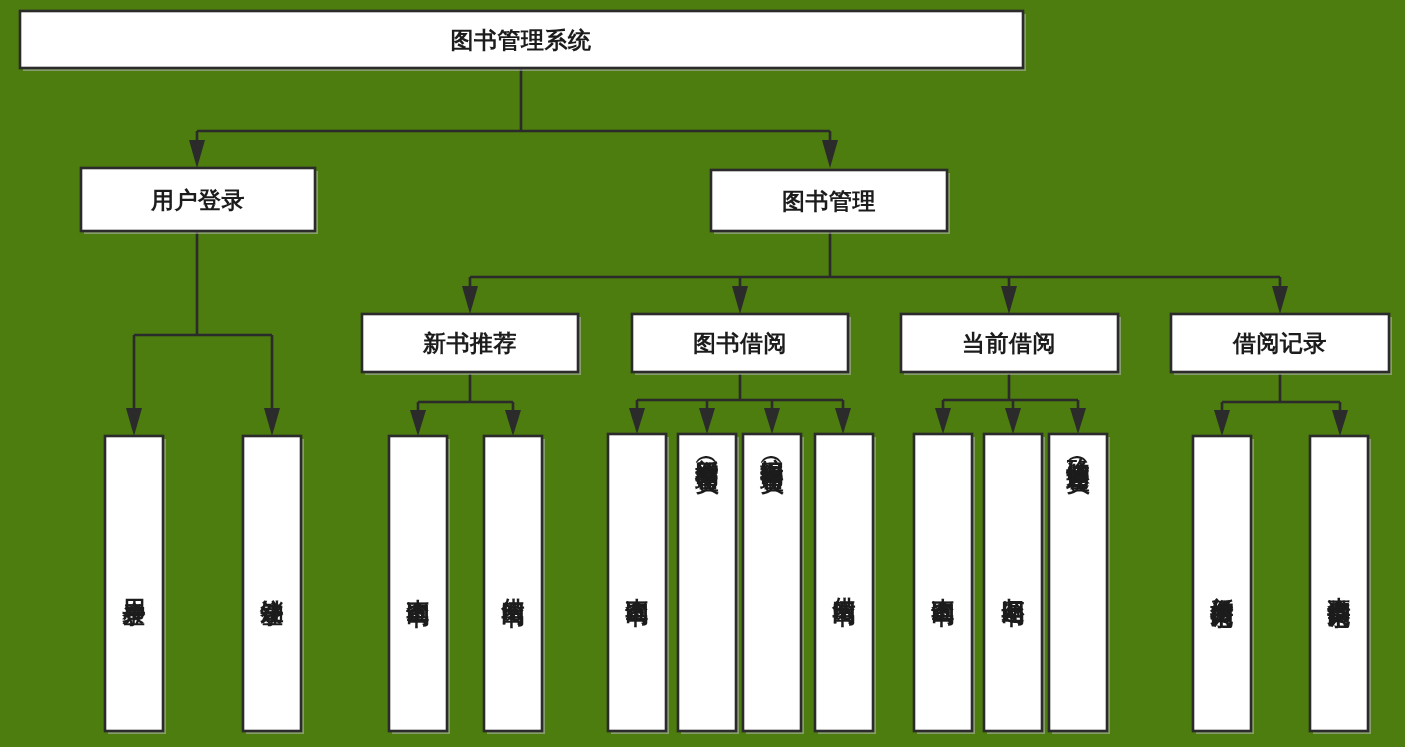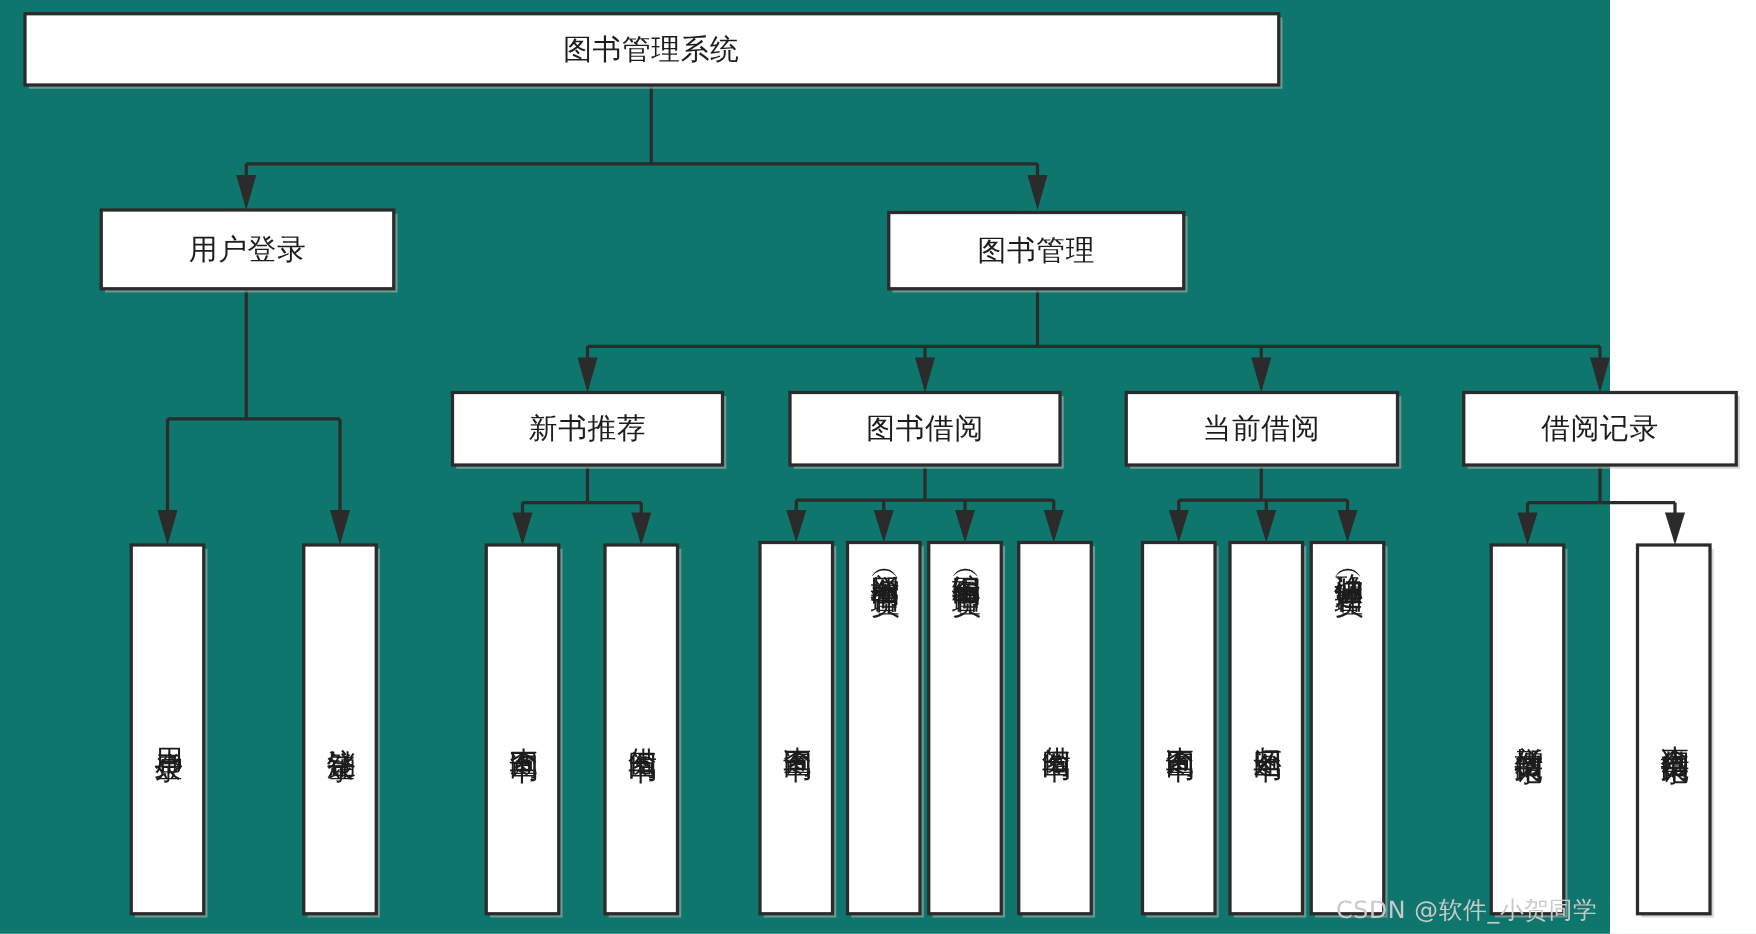--- a/index.html
+++ b/index.html
@@ -8,23 +8,24 @@
     background: #ffffff;
   }
   body {
     width: 1405px;
     height: 747px;
     font-family: "DejaVu Sans", "Liberation Sans", sans-serif;
     overflow: hidden;
   }
   #diagram-root {
     position: relative;
-    width: 1288px;
+    width: 1405px;
     height: 747px;
-    background: #0f766e;
+    background: #4d7c0f;
+    font-weight: bold;
   }
   svg#flow-svg {
     position: absolute;
     left: 0;
     top: 0;
     width: 1405px;
     height: 747px;
     display: block;
   }
   .node-box {
@@ -302,15 +303,14 @@
     <span class="leaf-label" style="padding-top:6px;">确认归还（管理员）</span>
   </div>
 
   <div class="leaf-label-holder" style="left:1193px; top:436px; width:58px; height:295px;">
     <span class="leaf-label">新增借阅记录</span>
   </div>
   <div class="leaf-label-holder" style="left:1310px; top:436px; width:58px; height:295px;">
     <span class="leaf-label">查询借阅记录</span>
   </div>
 
-  <div class="watermark">CSDN @软件_小贺同学</div>
 
 </div>
 
 </body></html>

